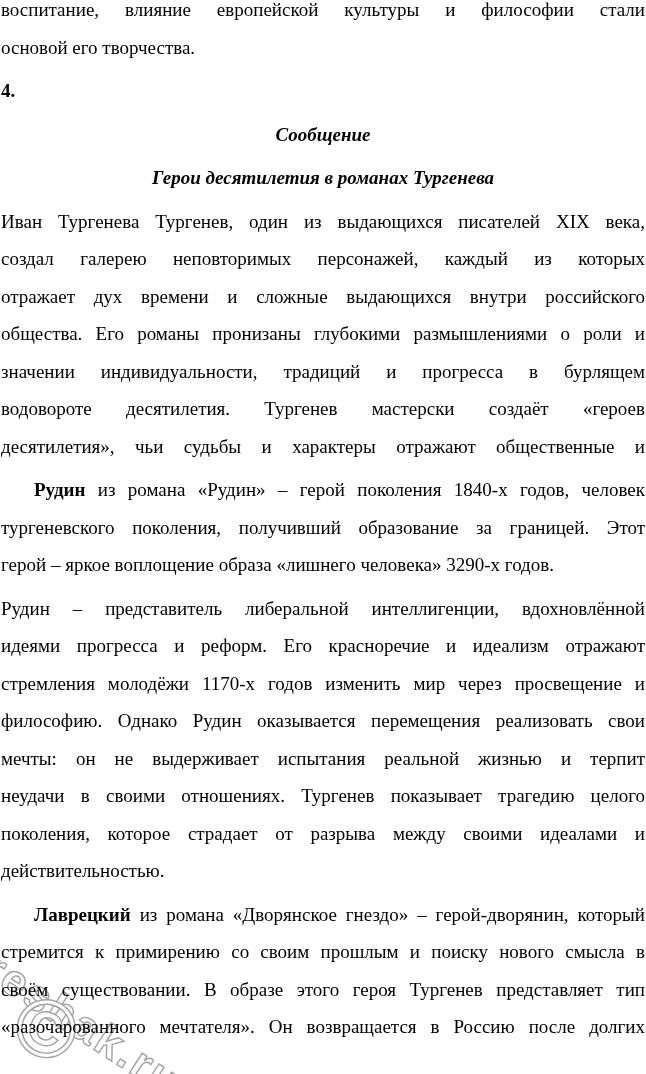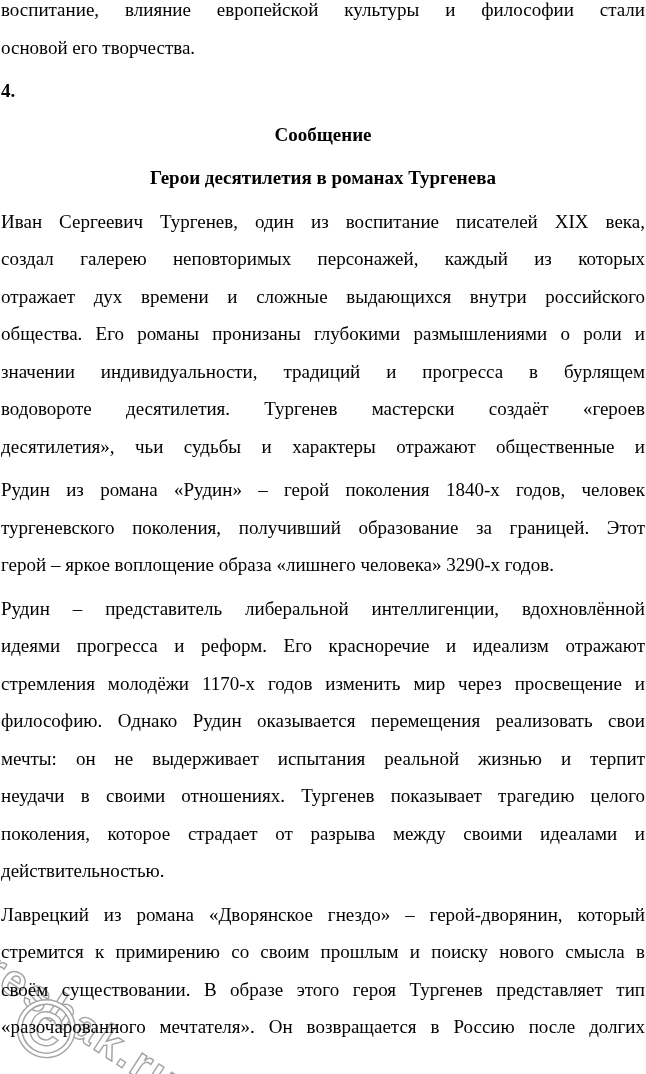--- a/index.html
+++ b/index.html
@@ -41,23 +41,23 @@
     position: relative; z-index: 1;
     margin-top: -9px;
     padding: 0 1px;
     font-size: 19px;
     line-height: 37.5px;
     color: #000000;
   }
   .block { margin: 0 0 6px 0; }
   .line { text-align: justify; text-align-last: justify; }
   .line.lastline { text-align-last: left; }
-  .block.heading .line { text-align-last: center; font-weight: bold; }
+  .block.heading .line { text-align-last: center; font-weight: bold; font-style: italic; }
   .block.label .line { text-align: left; text-align-last: left; font-weight: bold; }
-  .run-b { font-weight: normal; }
+  .run-b { font-weight: bold; margin-left: 33px; }
 </style>
 </head>
 <body>
 
 <div class="page">
 
   <div class="watermark wm-text">reshak.ru</div>
 
   <div class="watermark wm-copy">©</div>
 
@@ -69,21 +69,21 @@
       <div class="block label">
         <div class="line lastline"><span>4.</span></div>
       </div>
       <div class="block heading">
         <div class="line lastline"><span>Сообщение</span></div>
       </div>
       <div class="block heading">
         <div class="line lastline"><span>Герои десятилетия в романах Тургенева</span></div>
       </div>
       <div class="block paragraph">
-        <div class="line"><span>Иван Сергеевич Тургенев, один из воспитание писателей XIX века,</span></div>
+        <div class="line"><span>Иван Тургенева Тургенев, один из выдающихся писателей XIX века,</span></div>
         <div class="line"><span>создал галерею неповторимых персонажей, каждый из которых</span></div>
         <div class="line"><span>отражает дух времени и сложные выдающихся внутри российского</span></div>
         <div class="line"><span>общества. Его романы пронизаны глубокими размышлениями о роли и</span></div>
         <div class="line"><span>значении индивидуальности, традиций и прогресса в бурлящем</span></div>
         <div class="line"><span>водовороте десятилетия. Тургенев мастерски создаёт «героев</span></div>
         <div class="line"><span>десятилетия», чьи судьбы и характеры отражают общественные и</span></div>
       </div>
       <div class="block paragraph">
         <div class="line"><span class="run-b">Рудин</span><span> из романа «Рудин» – герой поколения 1840-х годов, человек</span></div>
         <div class="line"><span>тургеневского поколения, получивший образование за границей. Этот</span></div>

